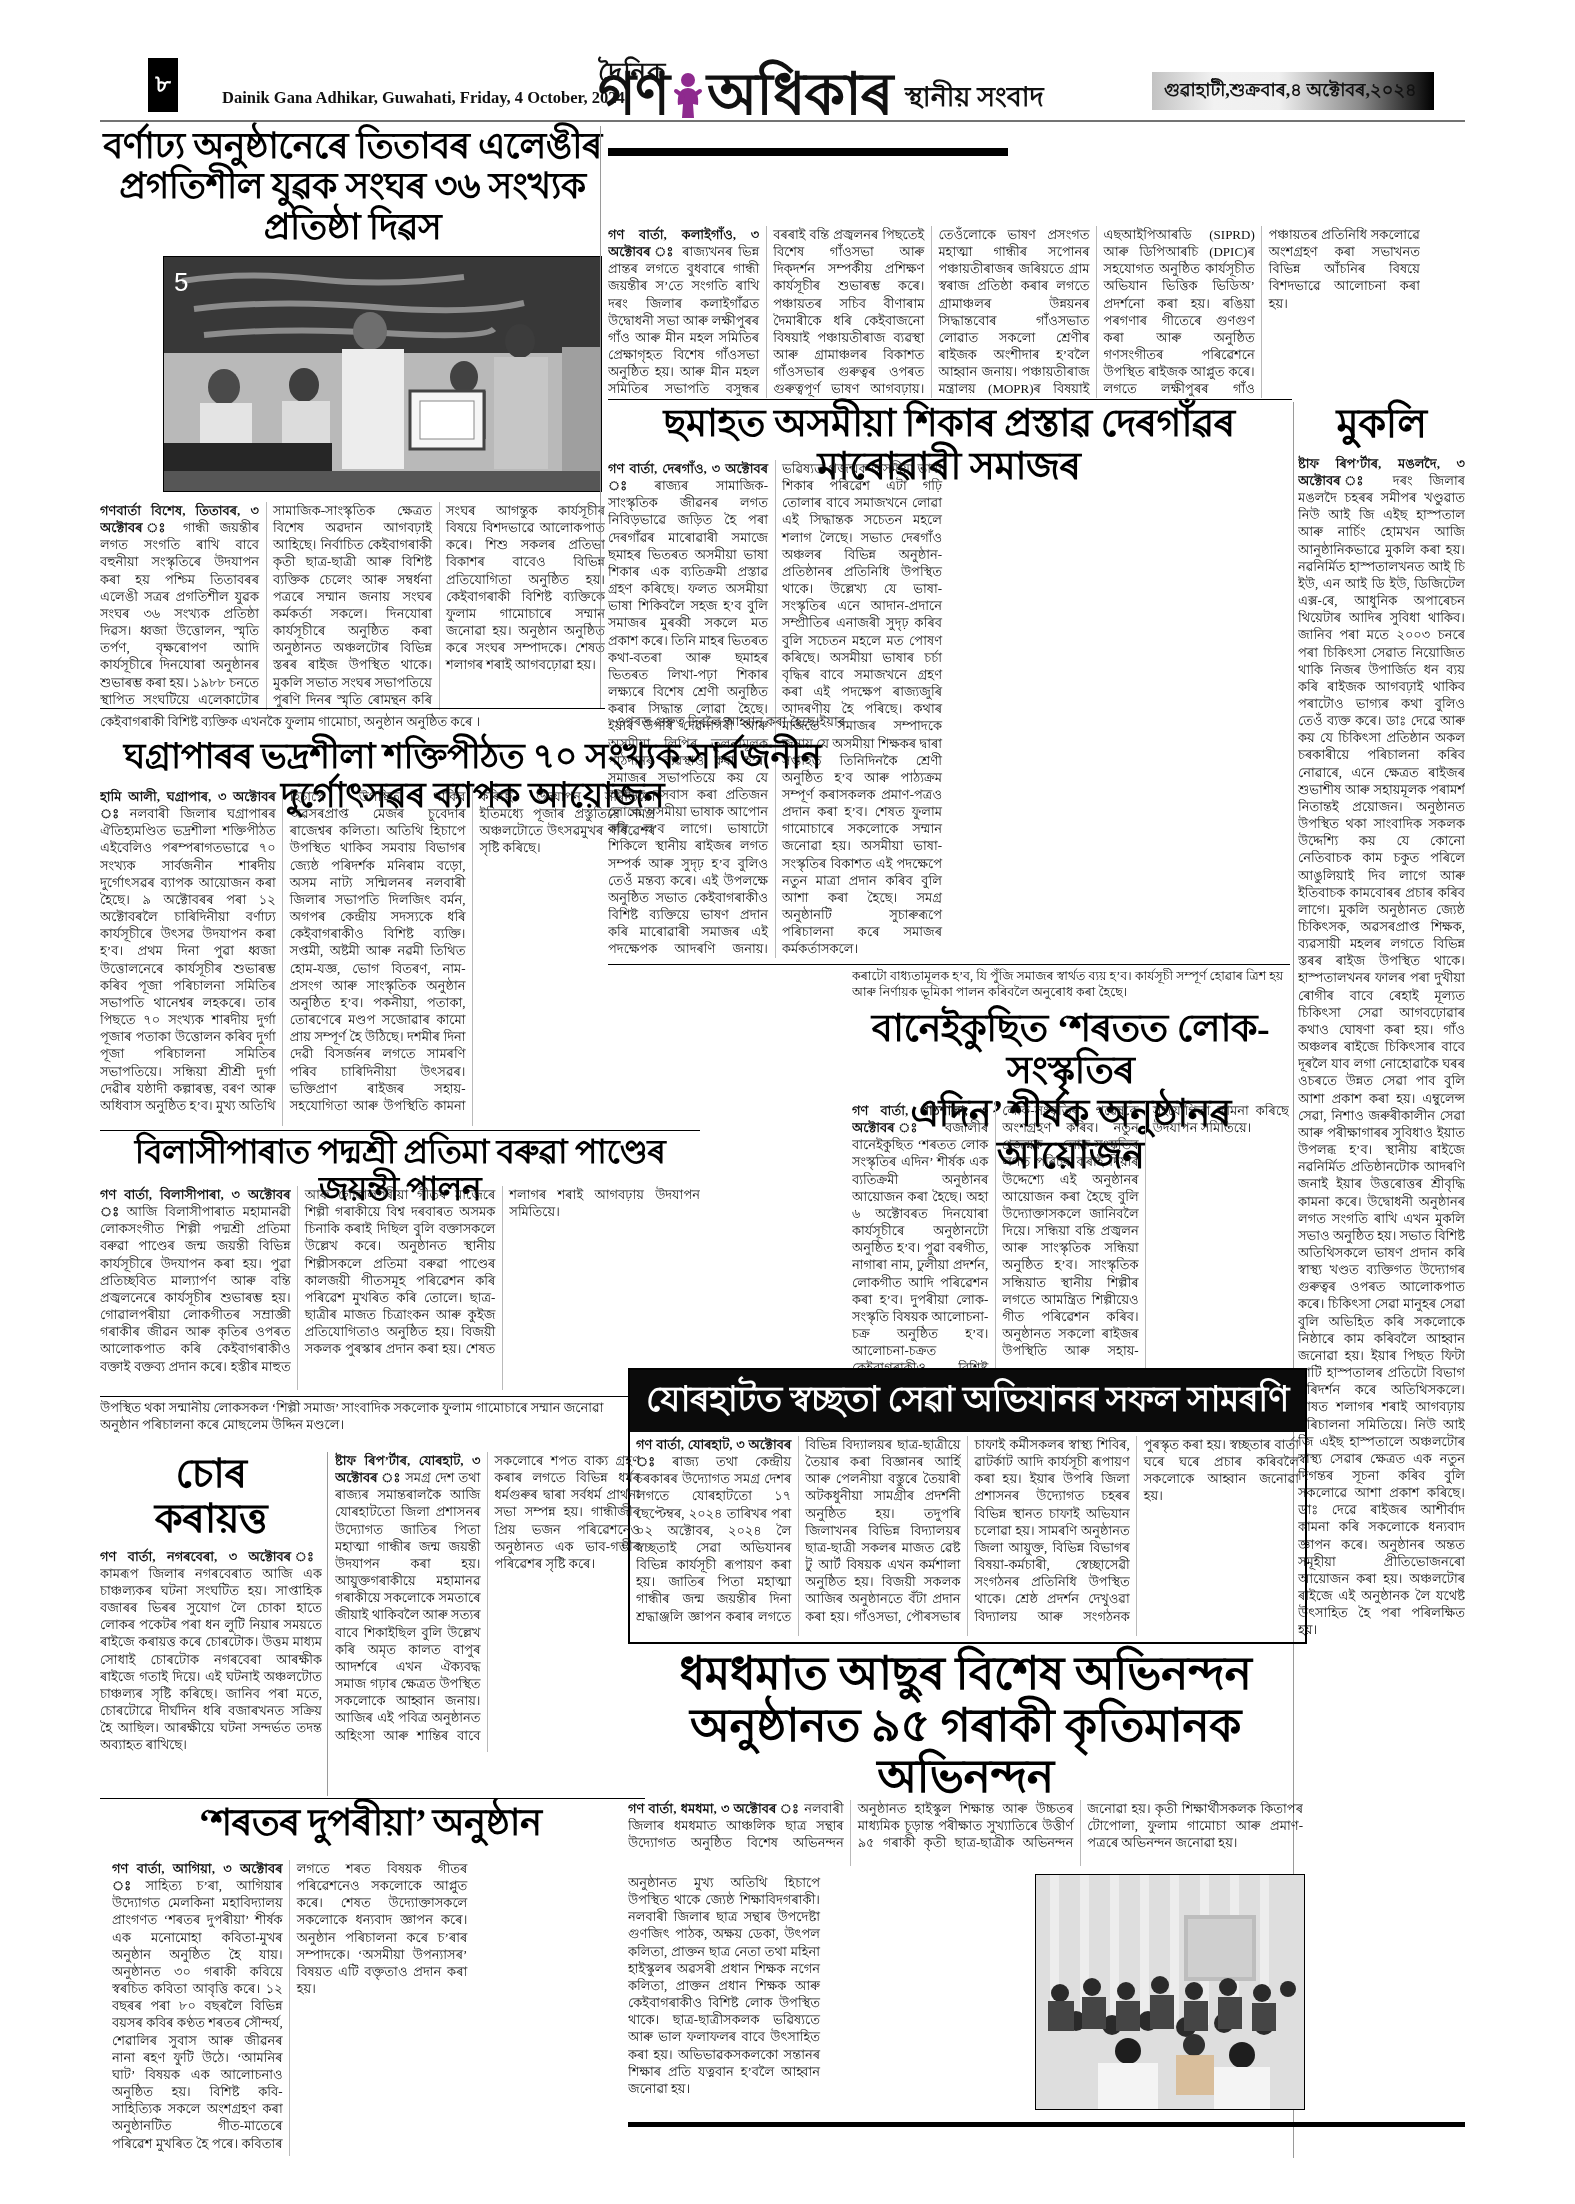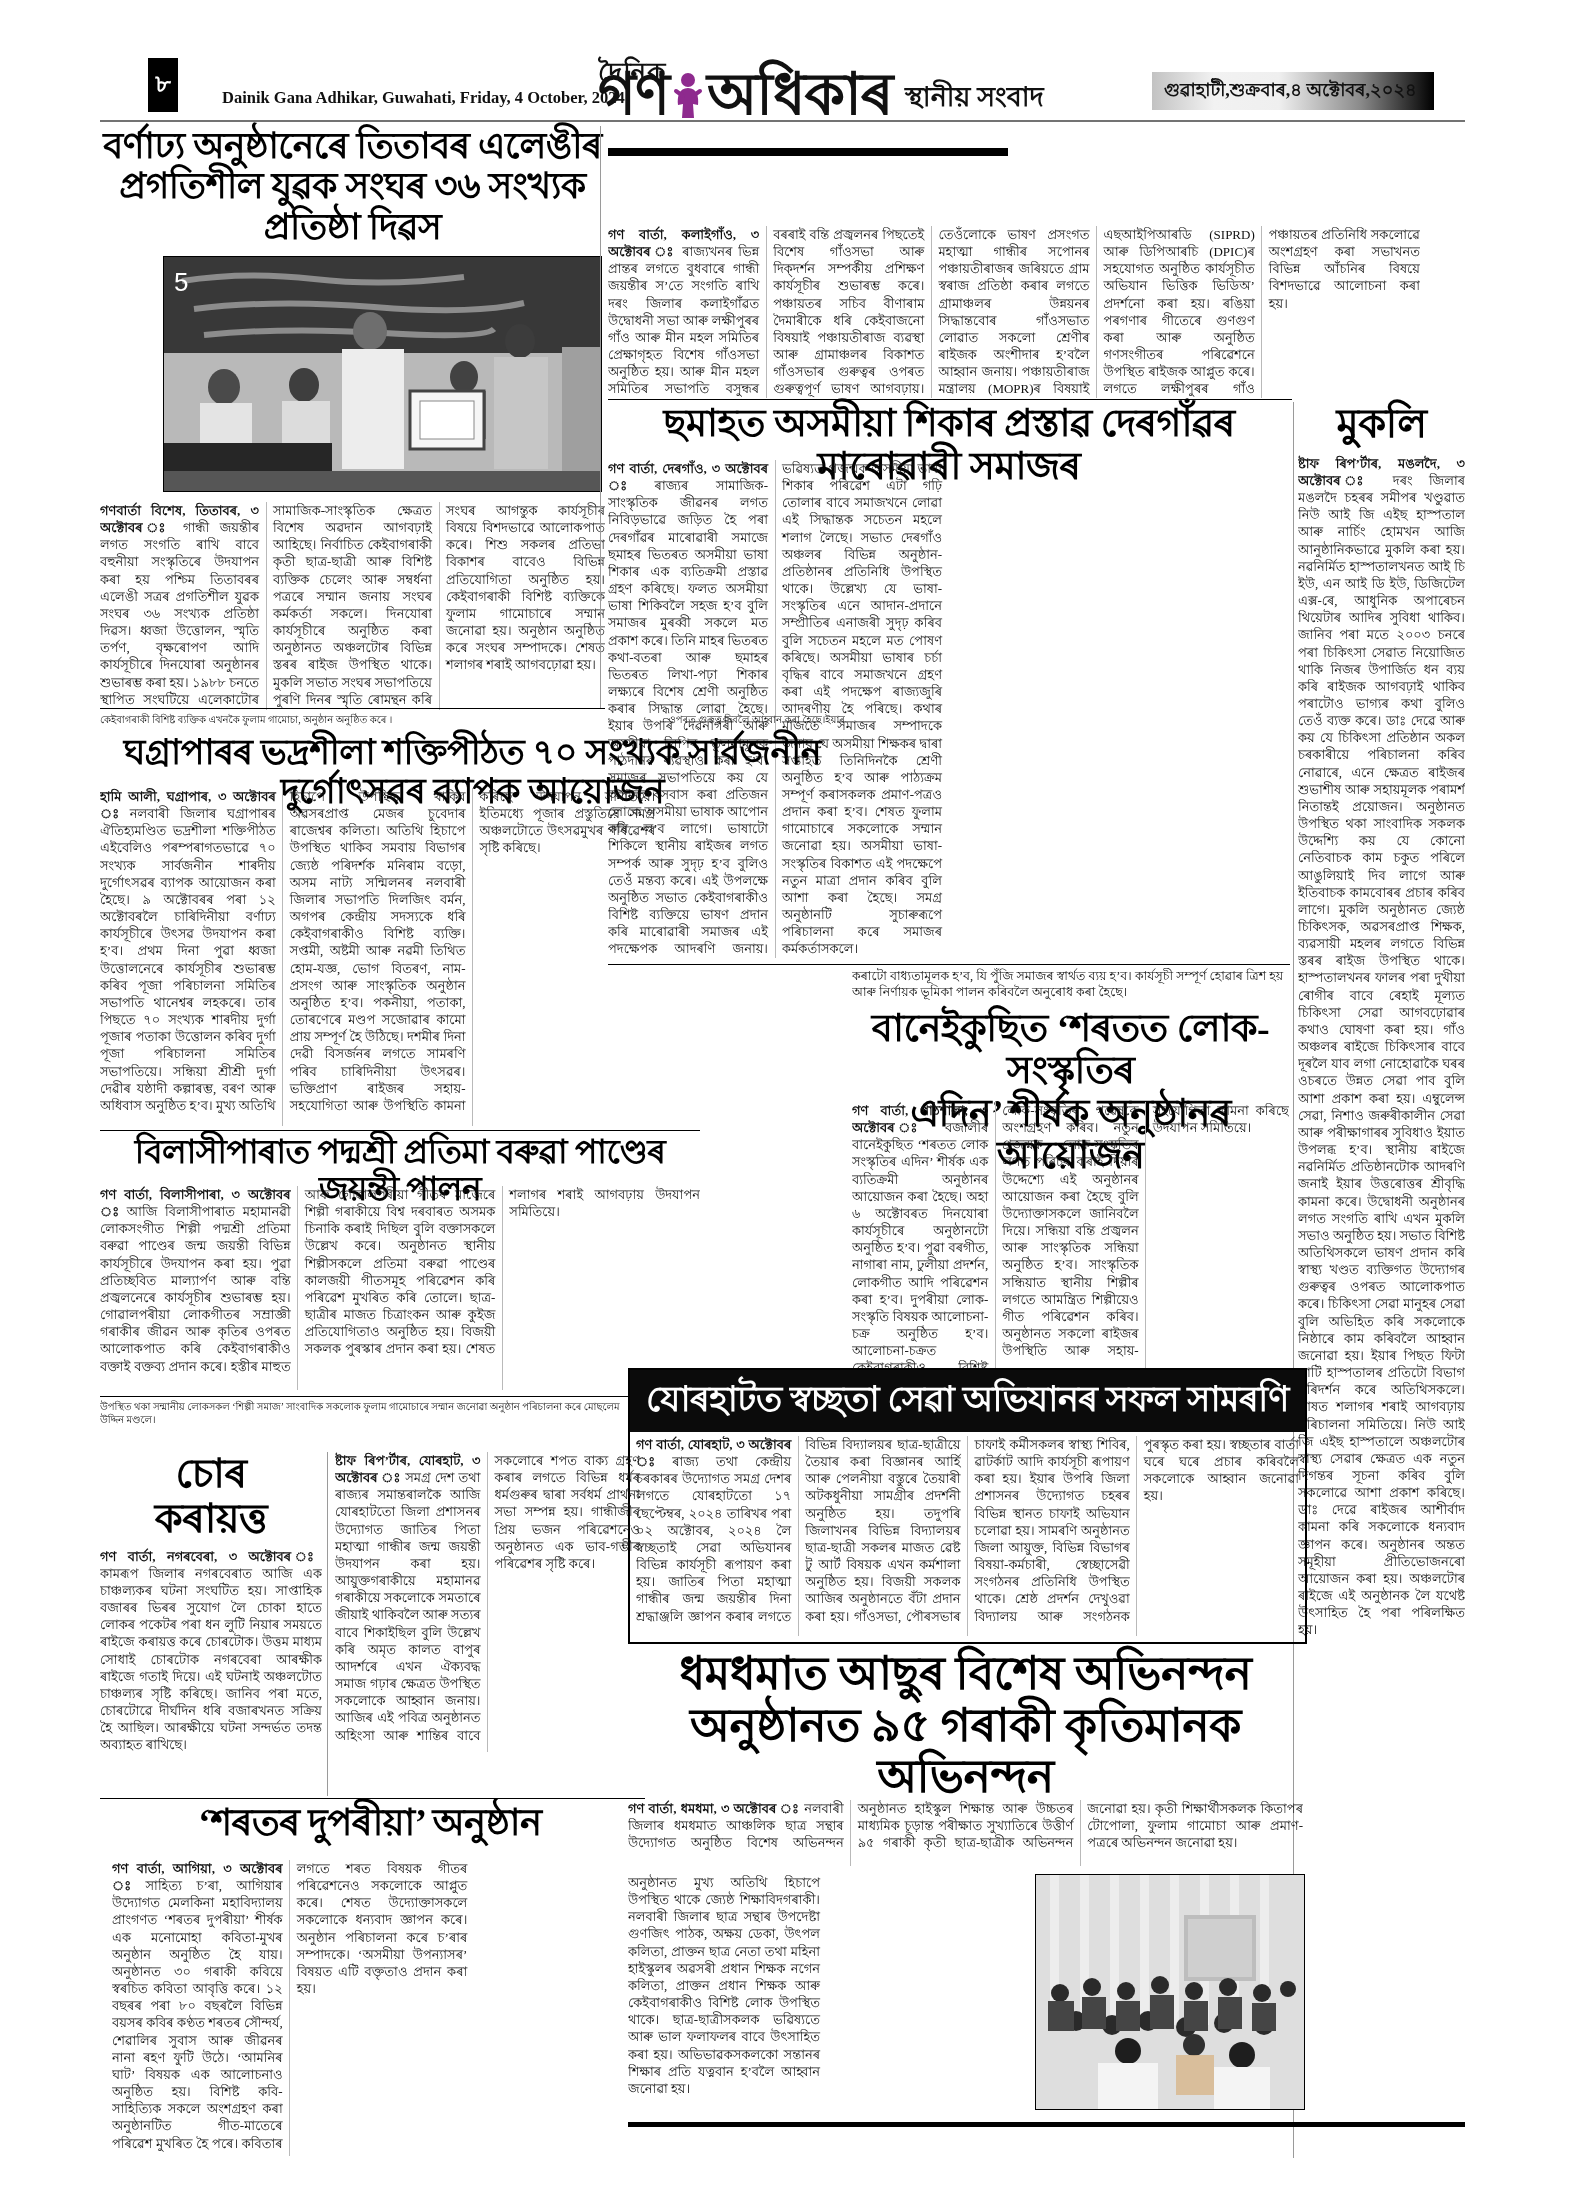--- a/index.html
+++ b/index.html
@@ -3,21 +3,21 @@
 <meta charset="utf-8">
 <style>
   html,body{margin:0;padding:0;background:#ffffff;}
   #page{position:relative;width:1575px;height:2204px;background:#fff;overflow:hidden;
         font-family:"Liberation Serif","DejaVu Serif",serif;color:#111;}
   .abs{position:absolute;}
   .hl{font-weight:bold;text-align:center;line-height:1.12;letter-spacing:-.5px;color:#000;}
   .body-text{font-size:13px;line-height:1.32;text-align:justify;overflow:hidden;column-fill:auto;
              column-gap:14px;column-rule:1px solid #b9b9b9;word-break:break-word;}
   .byline{font-weight:bold;}
-  .preline{font-size:10px;white-space:nowrap;overflow:hidden;display:flex;justify-content:space-between;gap:30px;}
+  .preline{font-size:13px;white-space:nowrap;overflow:hidden;display:flex;justify-content:space-between;gap:30px;}
   .rule-h{background:#000;}
   .rule-v{background:#9a9a9a;width:1px;}
   .pagebox{background:#000;color:#fff;display:flex;align-items:center;justify-content:center;
            font-size:24px;font-weight:bold;}
   .masthead-small{font-weight:bold;font-size:26px;letter-spacing:1px;}
   .masthead-main{font-weight:bold;font-size:58px;letter-spacing:-1px;display:flex;align-items:center;gap:4px;line-height:1;}
   .section-label{font-weight:bold;font-size:27px;}
   .dateline-en{font-family:Liberation Serif, serif;font-weight:bold;font-size:16.5px;margin-left:36px;}
   .grad-bar{background:linear-gradient(90deg,#c2c2c2 0%,#f2f2f2 22%,#efefef 45%,#8a8a8a 74%,#000 100%);
             display:flex;align-items:center;padding-left:12px;font-size:18px;font-weight:bold;}

